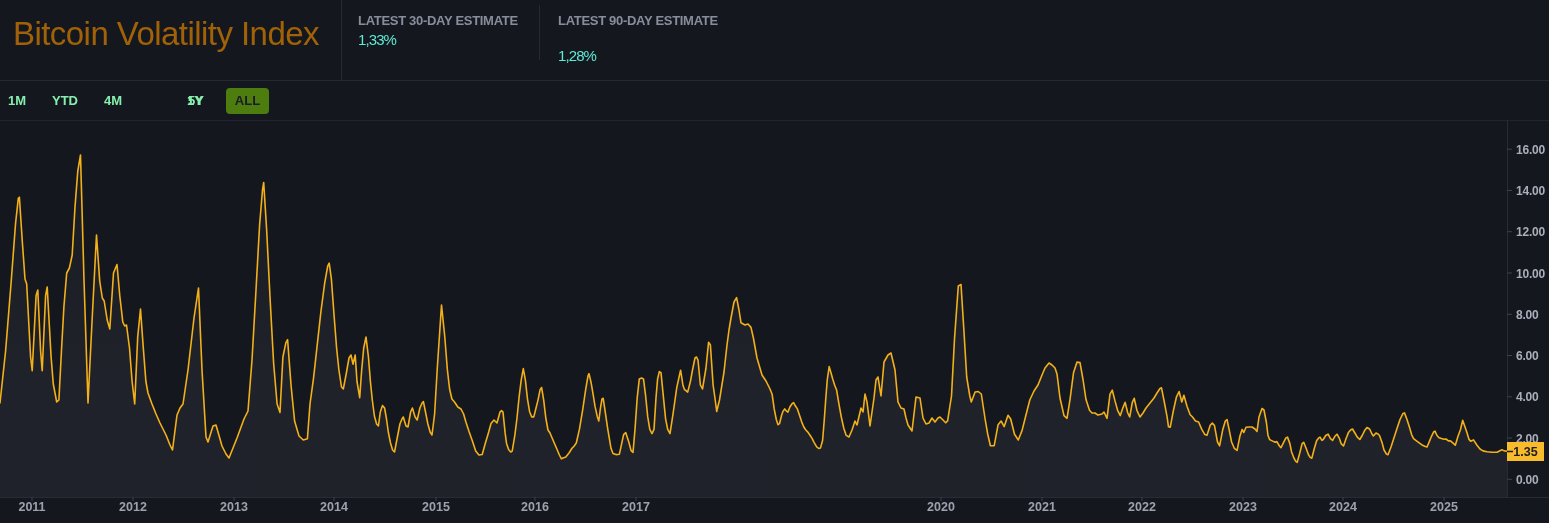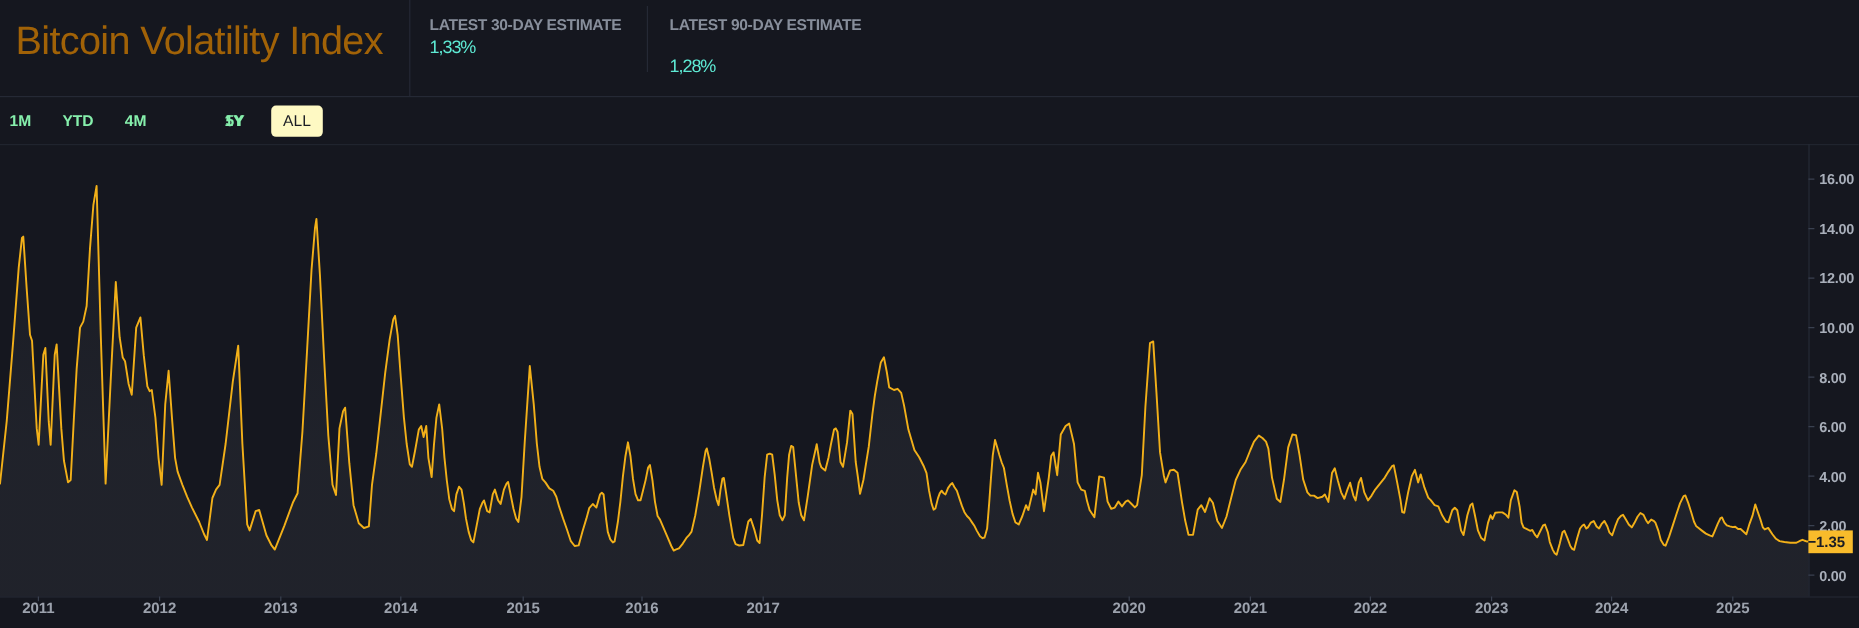--- a/index.html
+++ b/index.html
@@ -4,21 +4,21 @@
   html,body{margin:0;padding:0;}
   body{width:1549px;height:523px;background:#15171F;font-family:"Liberation Sans",sans-serif;overflow:hidden;position:relative;}
   .hdr{position:absolute;left:0;top:0;width:1549px;height:80px;border-bottom:1px solid #252935;}
   .title{position:absolute;left:13px;top:15px;font-size:33px;color:#a16207;letter-spacing:-0.55px;}
   .vdiv1{position:absolute;left:341px;top:0;width:1px;height:80px;background:#252935;}
   .vdiv2{position:absolute;left:539px;top:5px;width:1px;height:55px;background:#252935;}
   .estlab{position:absolute;top:12.5px;font-size:13px;font-weight:bold;color:#878E9B;letter-spacing:-0.3px;}
   .estval{position:absolute;top:31px;font-size:15px;color:#5eead4;letter-spacing:-0.9px;}
   .nav{position:absolute;left:0;top:81px;width:1549px;height:39px;border-bottom:1px solid #20242E;}
   .tab{position:absolute;top:81px;height:39px;line-height:39px;font-size:13px;font-weight:bold;color:#86efac;}
-  .allbtn{position:absolute;left:226px;top:88px;width:43px;height:26px;border-radius:4px;background:#fef9c3;color:#1B1D24;font-size:13px;font-weight:normal;text-align:center;line-height:26px;}
+  .allbtn{position:absolute;left:226px;top:88px;width:43px;height:26px;border-radius:4px;background:#4d7c0f;color:#1B1D24;font-size:13px;font-weight:bold;text-align:center;line-height:26px;}
 </style></head>
 <body>
 <div class="hdr"></div>
 <div class="title">Bitcoin Volatility Index</div>
 <div class="vdiv1"></div>
 <div class="vdiv2"></div>
 <div class="estlab" style="left:358px;">LATEST 30-DAY ESTIMATE</div>
 <div class="estval" style="left:358px;">1,33%</div>
 <div class="estlab" style="left:558px;">LATEST 90-DAY ESTIMATE</div>
 <div class="estval" style="left:558px;margin-top:16px;">1,28%</div>

